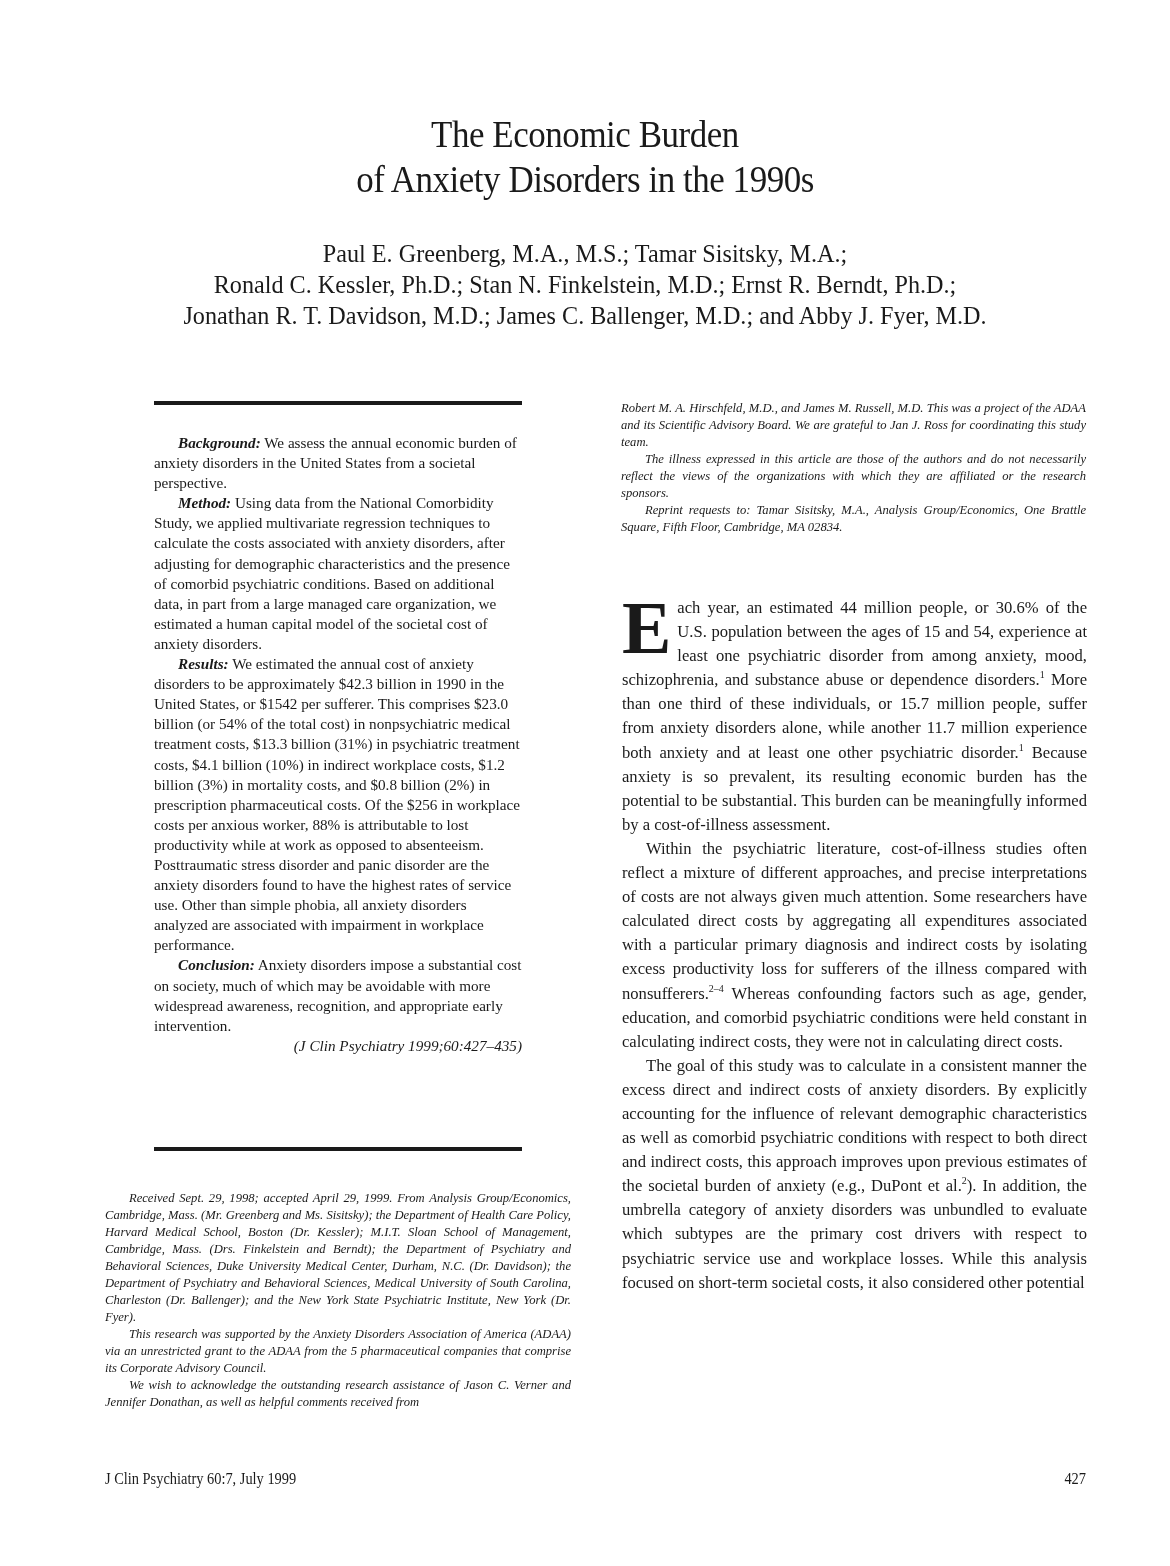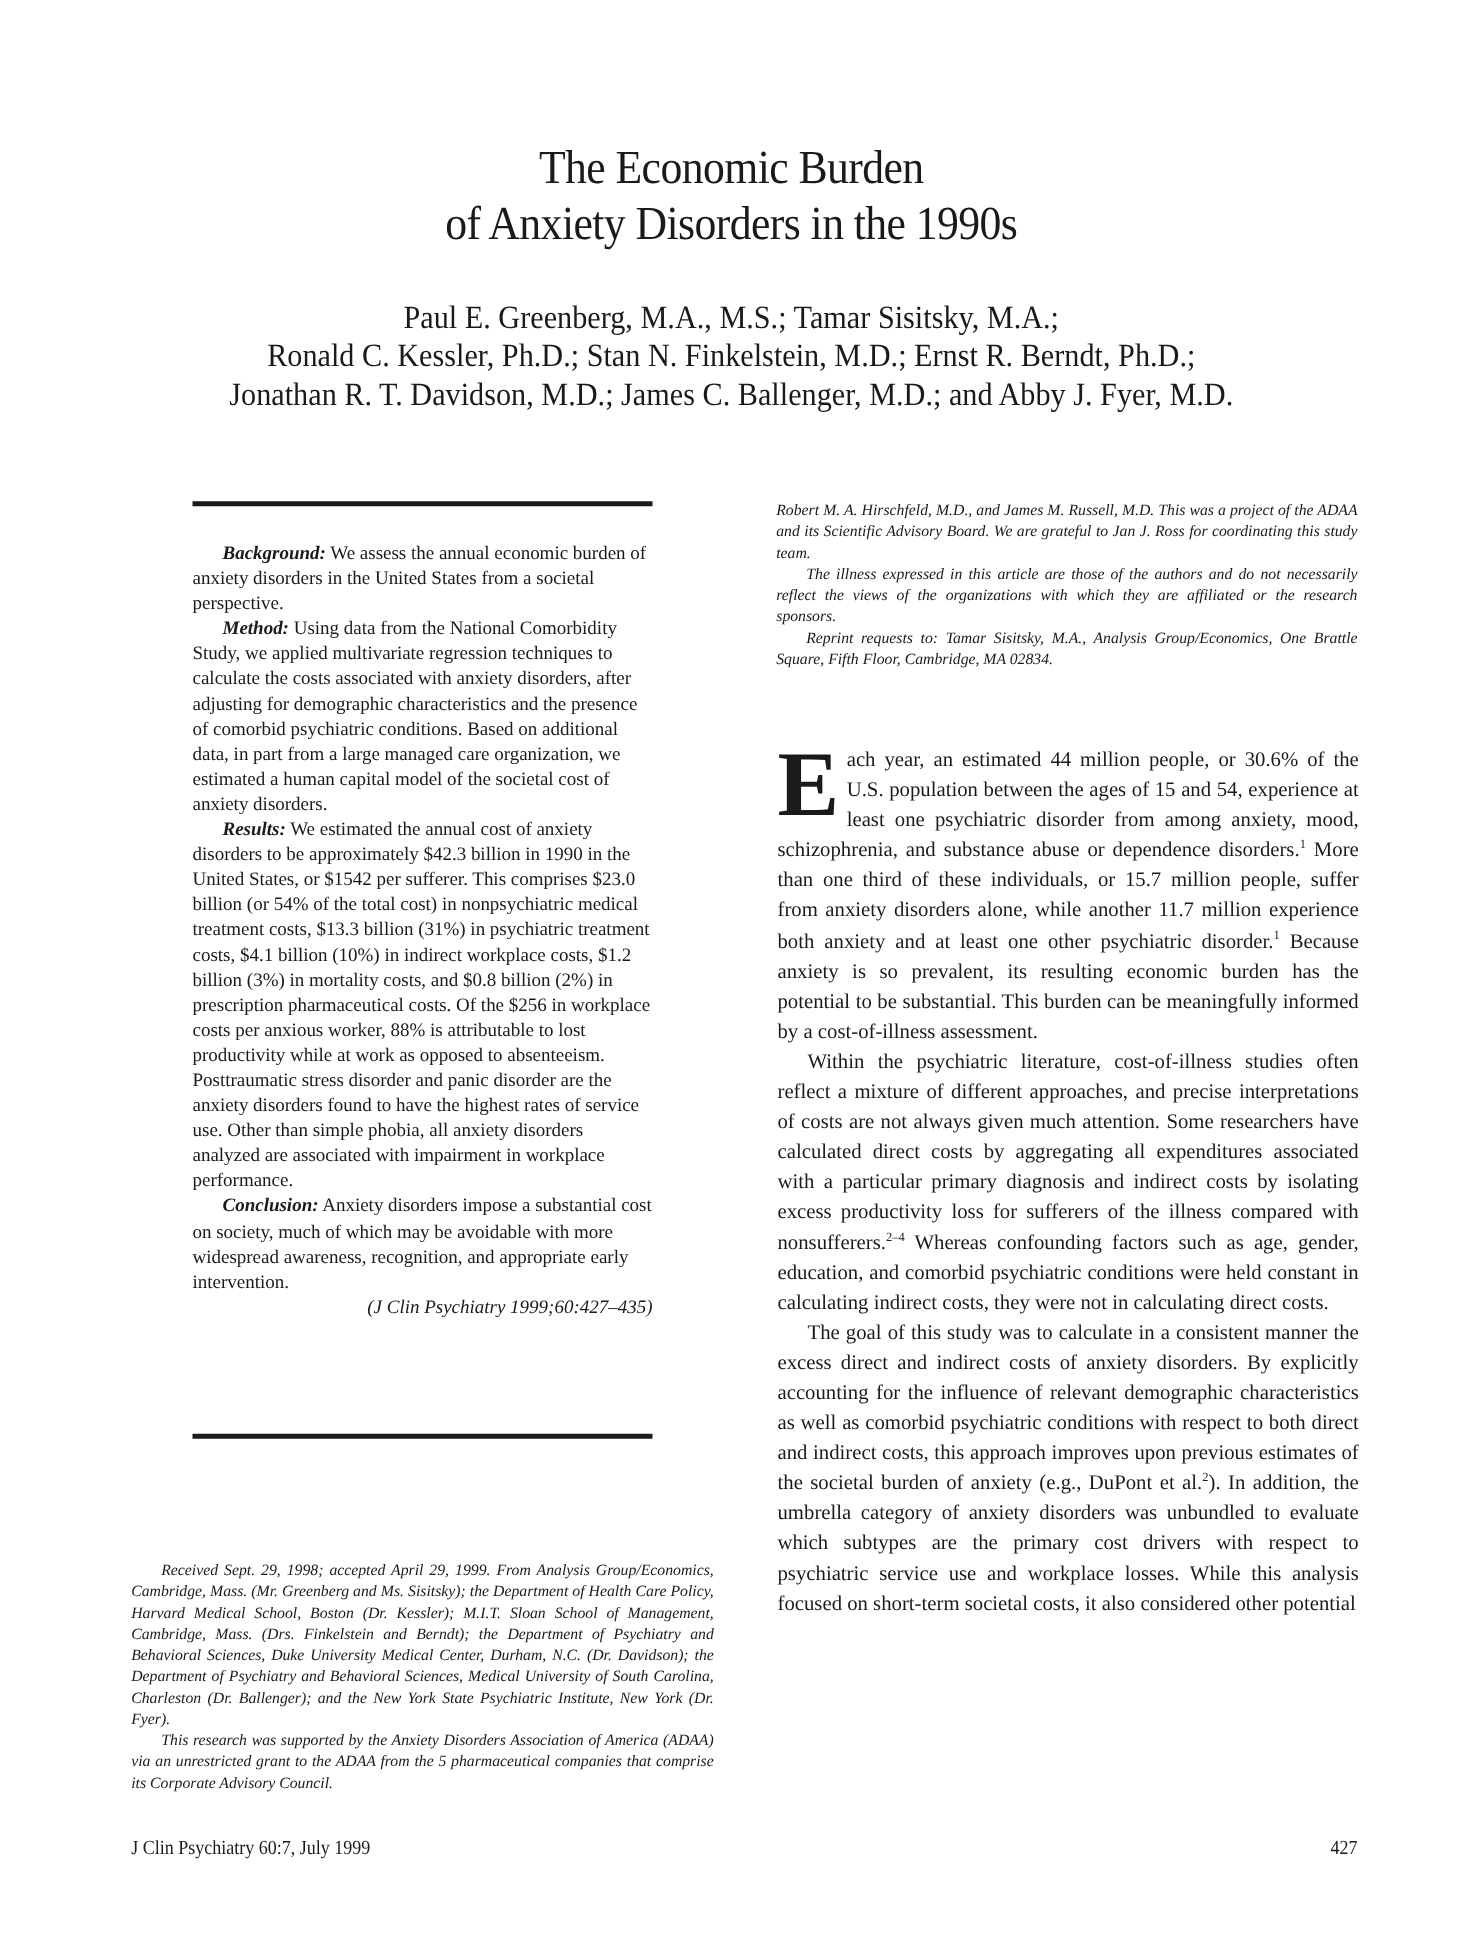--- a/index.html
+++ b/index.html
@@ -10,21 +10,21 @@
 
   .rule { position: absolute; left: 154px; width: 368px; height: 4px; background: #1a1a1a; }
   .rule.top { top: 401px; }
   .rule.bottom { top: 1147px; }
 
   .abstract { position: absolute; left: 154px; width: 368px; top: 433px; font-size: 15.2px; line-height: 20.1px; text-align: left; }
   .abstract p { margin: 0; text-indent: 24px; }
   .abstract .lbl { font-weight: bold; font-style: italic; margin-top: 32px; }
   .abstract .cite { font-style: italic; text-align: right; text-indent: 0; padding-left: 8px; }
 
-  .footnotes { position: absolute; left: 105px; width: 466px; top: 1248px; font-size: 12.6px; line-height: 17px; font-style: italic; text-align: justify; }
+  .footnotes { position: absolute; left: 105px; width: 466px; top: 1190px; font-size: 12.6px; line-height: 17px; font-style: italic; text-align: justify; }
   .footnotes p { margin: 0; text-indent: 24px; }
 
   .fn-right { position: absolute; left: 621px; width: 465px; top: 400px; font-size: 12.6px; line-height: 17px; font-style: italic; text-align: justify; }
   .fn-right p { margin: 0; text-indent: 24px; }
   .fn-right p.first { text-indent: 0; }
 
   .body-text { position: absolute; left: 622px; width: 465px; top: 596px; font-size: 16.6px; line-height: 24.1px; text-align: justify; }
   .body-text p { margin: 0; text-indent: 24px; }
   .body-text p.first { text-indent: 0; }
   .dropcap { float: left; font-size: 74px; line-height: 56px; font-weight: bold; margin: 4px 6px 0 0; font-family: "Liberation Serif", serif; }
@@ -55,20 +55,21 @@
   <p><span class="lbl">Results:</span><span> We estimated the annual cost of anxiety disorders to be approximately $42.3 billion in 1990 in the United States, or $1542 per sufferer. This comprises $23.0 billion (or 54% of the total cost) in nonpsychiatric medical treatment costs, $13.3 billion (31%) in psychiatric treatment costs, $4.1 billion (10%) in indirect workplace costs, $1.2 billion (3%) in mortality costs, and $0.8 billion (2%) in prescription pharmaceutical costs. Of the $256 in workplace costs per anxious worker, 88% is attributable to lost productivity while at work as opposed to absenteeism. Posttraumatic stress disorder and panic disorder are the anxiety disorders found to have the highest rates of service use. Other than simple phobia, all anxiety disorders analyzed are associated with impairment in workplace performance.</span></p>
   <p><span class="lbl">Conclusion:</span><span> Anxiety disorders impose a substantial cost on society, much of which may be avoidable with more widespread awareness, recognition, and appropriate early intervention.</span></p>
   <p class="cite">(J Clin Psychiatry 1999;60:427–435)</p>
 </div>
 
 <div class="rule bottom"></div>
 
 <div class="footnotes">
   <p>Received Sept. 29, 1998; accepted April 29, 1999. From Analysis Group/Economics, Cambridge, Mass. (Mr. Greenberg and Ms. Sisitsky); the Department of Health Care Policy, Harvard Medical School, Boston (Dr. Kessler); M.I.T. Sloan School of Management, Cambridge, Mass. (Drs. Finkelstein and Berndt); the Department of Psychiatry and Behavioral Sciences, Duke University Medical Center, Durham, N.C. (Dr. Davidson); the Department of Psychiatry and Behavioral Sciences, Medical University of South Carolina, Charleston (Dr. Ballenger); and the New York State Psychiatric Institute, New York (Dr. Fyer).</p>
   <p>This research was supported by the Anxiety Disorders Association of America (ADAA) via an unrestricted grant to the ADAA from the 5 pharmaceutical companies that comprise its Corporate Advisory Council.</p>
+  <p>We wish to acknowledge the outstanding research assistance of Jason C. Verner and Jennifer Donathan, as well as helpful comments received from</p>
 </div>
 
 <div class="fn-right">
   <p class="first">Robert M. A. Hirschfeld, M.D., and James M. Russell, M.D. This was a project of the ADAA and its Scientific Advisory Board. We are grateful to Jan J. Ross for coordinating this study team.</p>
   <p>The illness expressed in this article are those of the authors and do not necessarily reflect the views of the organizations with which they are affiliated or the research sponsors.</p>
   <p>Reprint requests to: Tamar Sisitsky, M.A., Analysis Group/Economics, One Brattle Square, Fifth Floor, Cambridge, MA 02834.</p>
 </div>
 
 <div class="body-text">
   <p class="first"><span class="dropcap">E</span><span>ach year, an estimated 44 million people, or 30.6% of the U.S. population between the ages of 15 and 54, experience at least one psychiatric disorder from among anxiety, mood, schizophrenia, and substance abuse or dependence disorders.</span><sup>1</sup><span> More than one third of these individuals, or 15.7 million people, suffer from anxiety disorders alone, while another 11.7 million experience both anxiety and at least one other psychiatric disorder.</span><sup>1</sup><span> Because anxiety is so prevalent, its resulting economic burden has the potential to be substantial. This burden can be meaningfully informed by a cost-of-illness assessment.</span></p>

